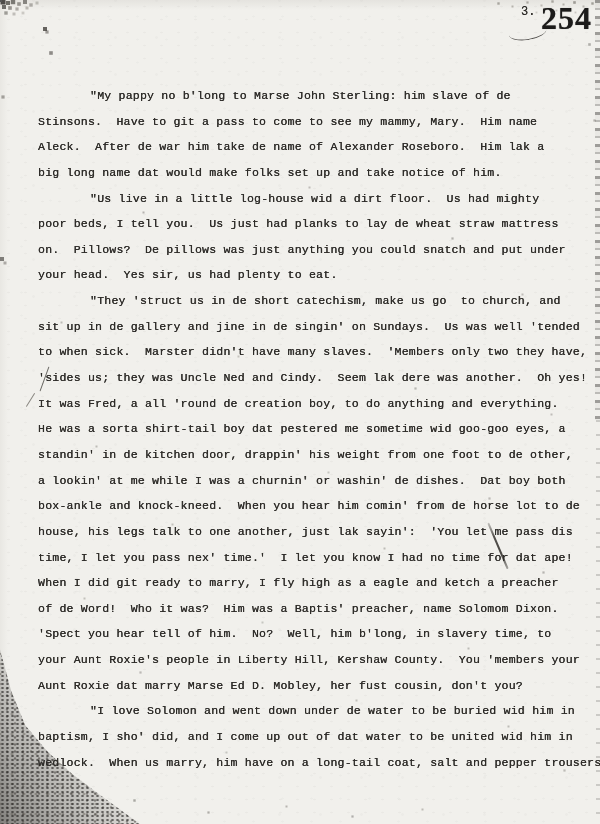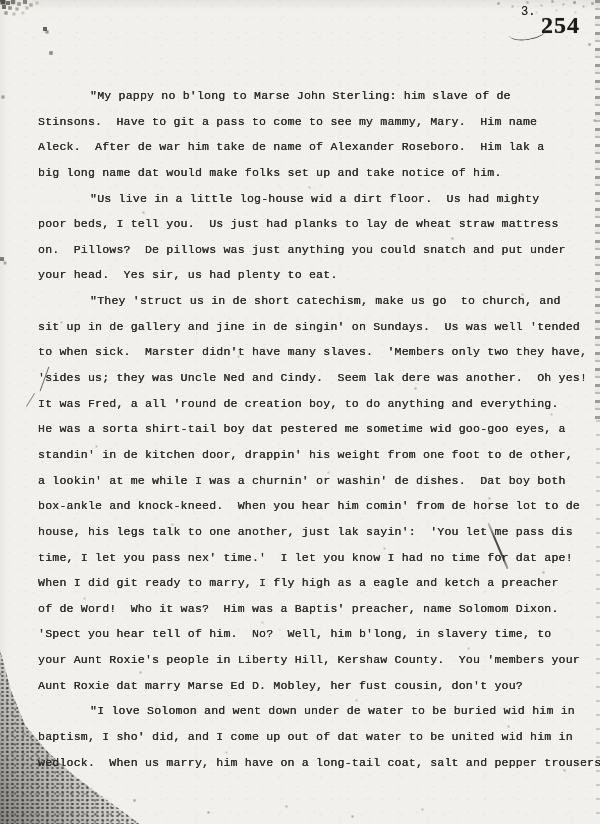--- a/index.html
+++ b/index.html
@@ -45,25 +45,25 @@
   .typed-page-num {
     position: absolute;
     top: 5px;
     left: 521px;
     font-size: 12px;
     color: #2d2b28;
     text-shadow: 0 0 0.6px rgba(45,43,40,0.8);
   }
   .stamped-page-num {
     position: absolute;
-    top: 12px;
+    top: 0;
     left: 541px;
     font-family: "Liberation Serif", "DejaVu Serif", serif;
     font-weight: bold;
-    font-size: 24px;
+    font-size: 32px;
     letter-spacing: 1px;
     color: #1c1b1a;
     text-shadow: 0 0 0.7px rgba(25,25,25,0.7);
   }
 
   
   .mark-under-num {
     position: absolute;
     top: 30px;
     left: 509px;

